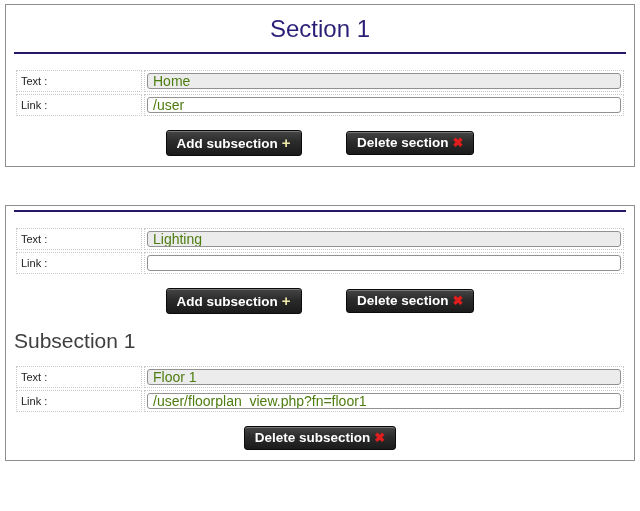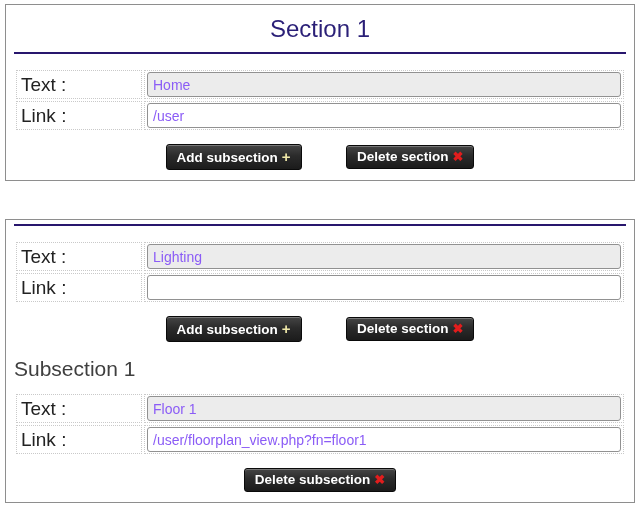--- a/index.html
+++ b/index.html
@@ -33,39 +33,39 @@
     border-collapse: separate;
     border-spacing: 2px;
   }
   .field-row { display: table-row; }
   .field-label {
     display: table-cell;
     width: 116px;
     border: 1px dotted #c9c9c9;
     vertical-align: middle;
     padding: 2px 4px;
-    font-size: 19px;
+    font-size: 11px;
     color: #222222;
   }
   .field-value {
     display: table-cell;
     border: 1px dotted #c9c9c9;
     padding: 1px 2px;
     vertical-align: middle;
   }
   .field-input {
     width: 100%;
     box-sizing: border-box;
-    height: 25px;
+    height: 16px;
     border: 1px solid #919191;
     border-radius: 3px;
     padding: 1px 5px;
     font-family: "Liberation Sans", sans-serif;
     font-size: 14px;
-    color: #8b5cf6;
+    color: #4d7c0f;
     background: #ffffff;
   }
   .field-input.readonly { background: #ececec; }
   .button-row { text-align: center; margin-top: 12px; }
   .btn {
     display: inline-block;
     background: linear-gradient(180deg, #454545 0%, #2b2b2b 45%, #1b1b1b 100%);
     border: 1px solid #0a0a0a;
     border-radius: 3px;
     box-shadow: inset 0 1px 0 rgba(255,255,255,0.28);

